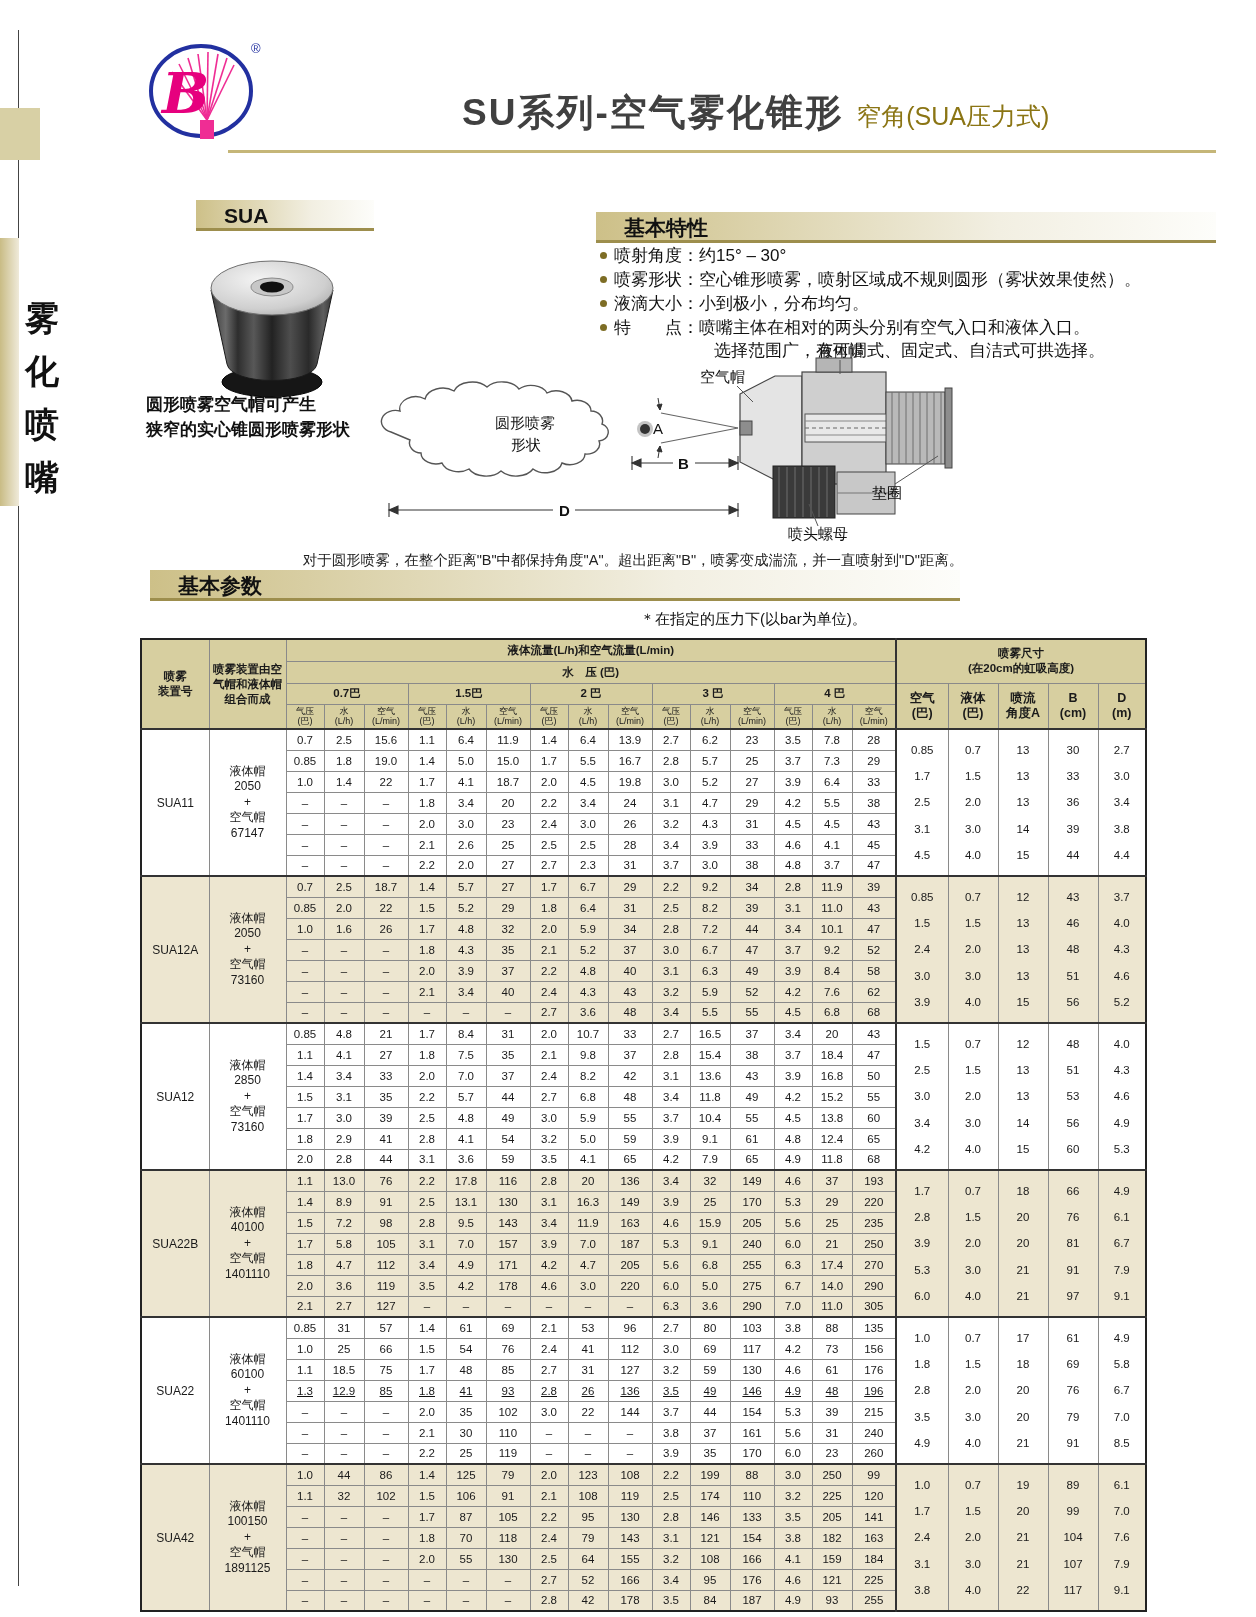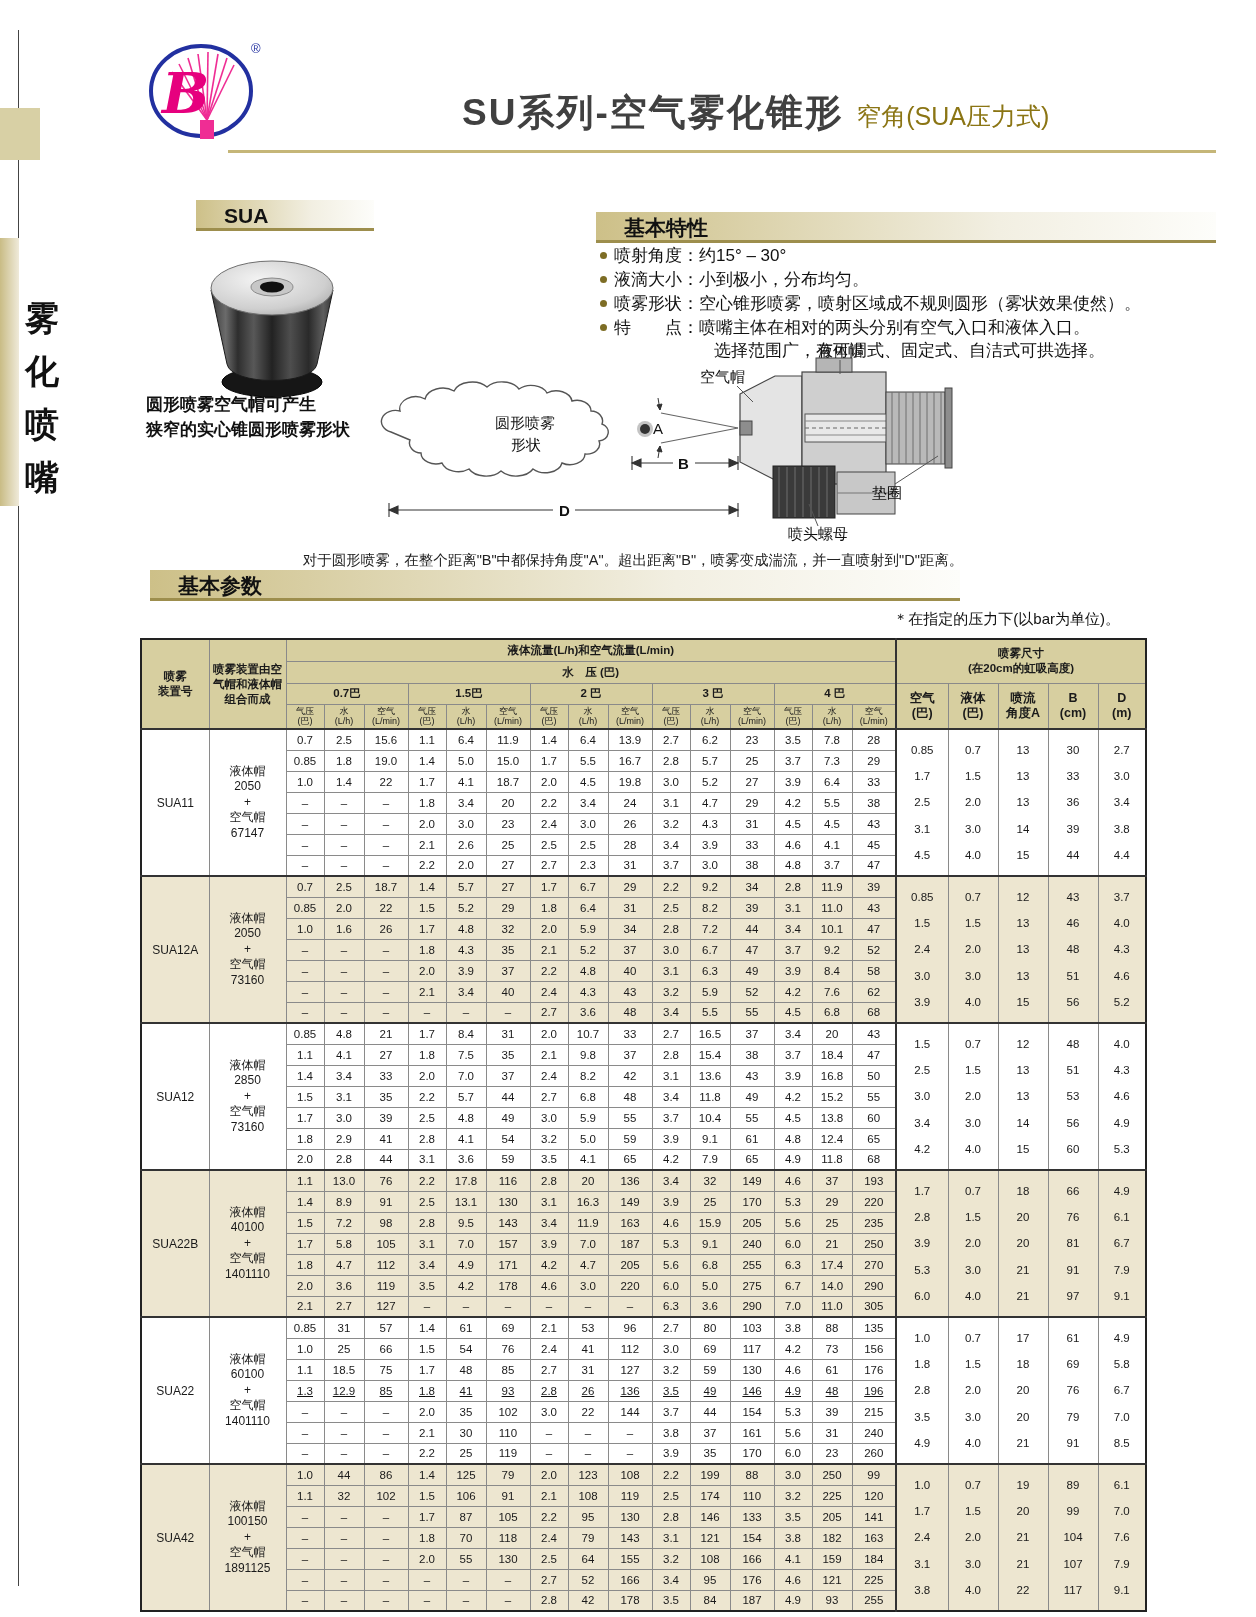--- a/index.html
+++ b/index.html
@@ -31,21 +31,21 @@
                      background:#7d6d25;}
   .feat-cont{padding-left:14px;margin-left:86px;text-indent:0;}
   
   .nozzle-img{position:absolute;left:205px;top:250px;}
   .nozzle-cap{position:absolute;left:146px;top:392px;width:280px;text-align:left;
               font-size:17px;font-weight:bold;line-height:25px;}
   
   .diagram{position:absolute;left:375px;top:336px;}
   .diagram text{font-size:15px;fill:#111;font-family:"Liberation Sans","DejaVu Sans",sans-serif;}
   .diag-cap{position:absolute;left:150px;top:551px;width:966px;text-align:center;font-size:14.5px;color:#222;}
-  .note{position:absolute;left:640px;top:610px;width:480px;text-align:right;font-size:15px;}
+  .note{position:absolute;left:640px;top:610px;width:480px;text-align:left;font-size:15px;}
   
   .tblwrap{position:absolute;left:140px;top:638px;}
   table{border-collapse:collapse;table-layout:fixed;border:2px solid #222;}
   th,td{border:1px solid #8a8a8a;text-align:center;vertical-align:middle;padding:0;
         font-size:11.5px;color:#1a1a1a;overflow:hidden;}
   thead th{background:#d7cfa0;font-weight:bold;}
   thead tr.units th{font-size:9px;line-height:1.15;font-weight:normal;border-bottom:2px solid #333;}
   th.szcol{font-size:12.5px;line-height:1.2;border-bottom:2px solid #333;}
   tbody.beige td{background:#ede6d0;}
   tbody.white td{background:#ffffff;}
@@ -95,24 +95,24 @@
   <div class="gold-hr"></div>
 
   <div class="bar bar-sua">SUA</div>
   <div class="bar bar-feat">基本特性</div>
 
   <div class="features">
     <div class="feat-item">
       <span>喷射角度：</span><span>约15° – 30°</span>
     </div>
     <div class="feat-item">
-      <span>液滴大小：</span><span>小到极小，分布均匀。</span>
+      <span>喷雾形状：</span><span>空心锥形喷雾，喷射区域成不规则圆形（雾状效果使然）。</span>
     </div>
     <div class="feat-item">
-      <span>喷雾形状：</span><span>空心锥形喷雾，喷射区域成不规则圆形（雾状效果使然）。</span>
+      <span>液滴大小：</span><span>小到极小，分布均匀。</span>
     </div>
     <div class="feat-item">
       <span>特　　点：</span><span>喷嘴主体在相对的两头分别有空气入口和液体入口。</span>
       <div class="feat-cont">选择范围广，有可调式、固定式、自洁式可拱选择。</div>
     </div>
   </div>
 
   <svg class="nozzle-img" width="135" height="160" viewBox="0 0 135 160">
     <defs>
       <linearGradient id="bodyGrad" x1="0" y1="0" x2="1" y2="0">

